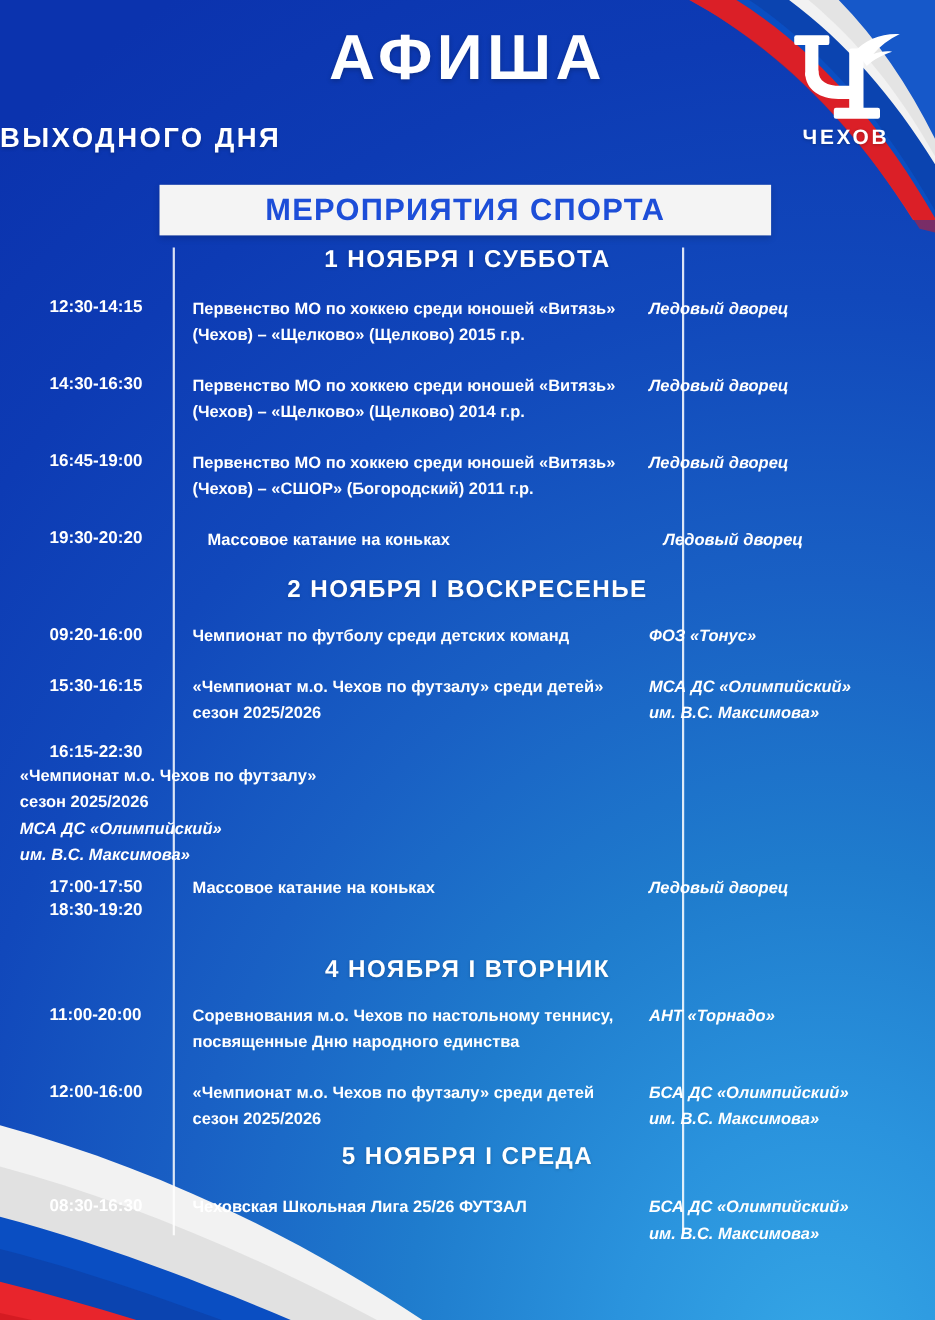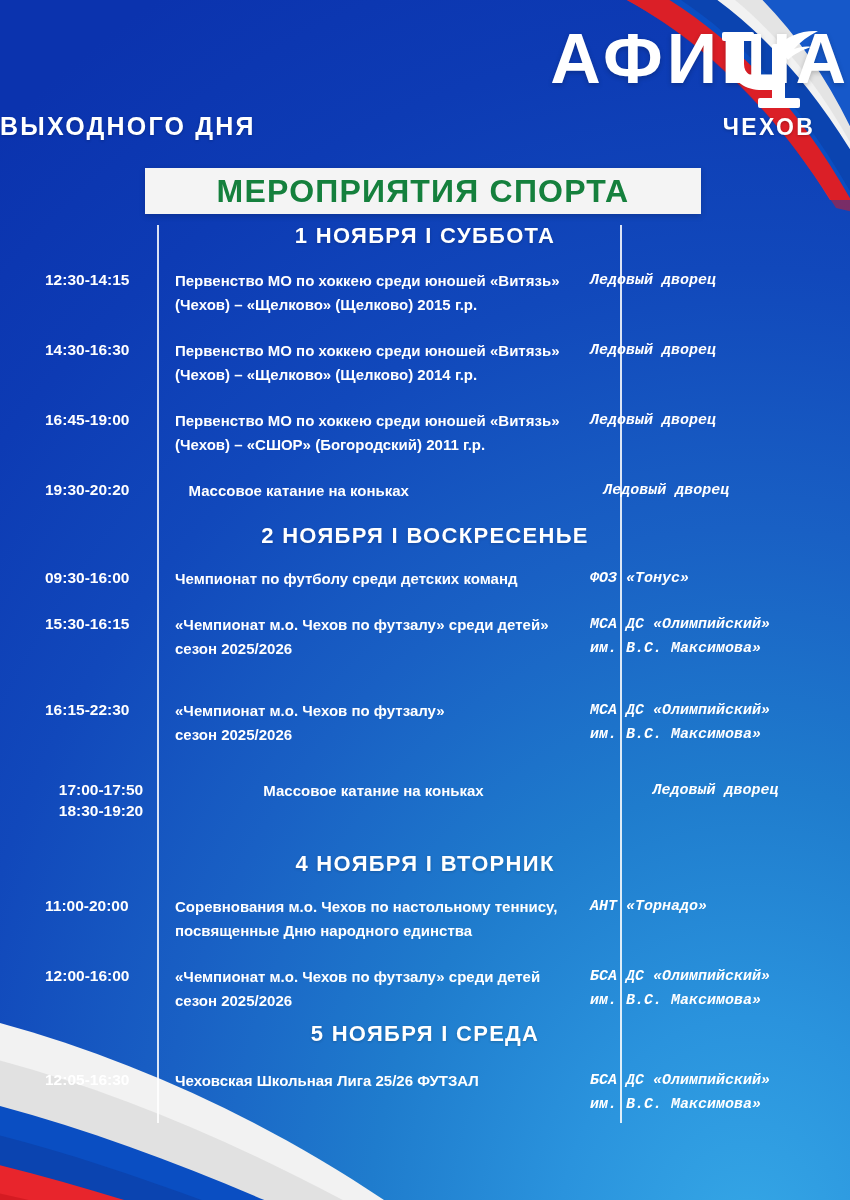--- a/index.html
+++ b/index.html
@@ -25,23 +25,23 @@
 
   
   .header {
     position:absolute; left:0; right:0; top:0;
     height:232px;
   }
 
   .title {
     position:absolute;
     left:0; right:0; top:24px;
-    text-align:right;
-    color:#ffffff;
-    font-size:70px;
+    text-align:center;
+    color:#ffffff;
+    font-size:58px;
     font-weight:bold;
     letter-spacing:4px;
     line-height:1;
     text-shadow:0 2px 5px rgba(0,0,0,.22);
   }
 
   .subtitle {
     position:absolute;
     left:0; right:0; top:114px;
     text-align:left;
@@ -55,38 +55,38 @@
 
   .section-banner {
     position:absolute;
     left:145px; top:168px;
     width:556px; height:46px;
     background:#f4f4f4;
     display:flex; align-items:center; justify-content:center;
     box-shadow:0 2px 6px rgba(0,0,0,.18);
   }
   .section-banner span {
-    color:#15803d;
-    font-size:32px;
+    color:#1d4ed8;
+    font-size:28px;
     font-weight:bold;
     letter-spacing:1.2px;
     line-height:1;
   }
 
   
   .logo {
     position:absolute;
     right:22px; top:22px;
     width:118px; height:128px;
     text-align:center;
   }
   .logo-mark { width:118px; height:96px; display:block; }
   .logo-word {
     color:#ffffff;
-    font-size:23px;
+    font-size:19px;
     font-weight:bold;
     letter-spacing:2.4px;
     line-height:1;
     margin-top:-2px;
     text-shadow:0 1px 3px rgba(0,0,0,.25);
   }
 
   
   .schedule {
     position:absolute;
@@ -140,21 +140,20 @@
 
   .cell-venue {
     width:277px;
     padding-left:18px;
     padding-right:8px;
     color:#ffffff;
     font-size:15px;
     font-weight:bold;
     font-style:italic;
     line-height:24px;
-    font-family:Liberation Mono, monospace;
   }
 
   .cell-desc div, .cell-venue div, .cell-time div { white-space:nowrap; }
 </style>
 </head>
 <body>
 
 <div class="poster">
 
   <div class="ribbons">
@@ -280,21 +279,21 @@
           <div class="cell-desc">
             <div>Массовое катание на коньках</div>
           </div>
           <div class="cell-venue">
             <div>Ледовый дворец</div>
           </div>
         </div>
         <div class="day-head" style="margin-top: 22px; margin-bottom: 20px;">2 НОЯБРЯ I ВОСКРЕСЕНЬЕ</div>
         <div class="row">
           <div class="cell-time">
-            <div>09:30-16:00</div>
+            <div>09:20-16:00</div>
           </div>
           <div class="cell-desc">
             <div>Чемпионат по футболу среди детских команд</div>
           </div>
           <div class="cell-venue">
             <div>ФОЗ «Тонус»</div>
           </div>
         </div>
         <div class="row" style="margin-top: 22px;">
           <div class="cell-time">
@@ -302,34 +301,34 @@
           </div>
           <div class="cell-desc">
             <div>«Чемпионат м.о. Чехов по футзалу» среди детей»</div>
             <div>сезон 2025/2026</div>
           </div>
           <div class="cell-venue">
             <div>МСА ДС «Олимпийский»</div>
             <div>им. В.С. Максимова»</div>
           </div>
         </div>
-        <div class="row" style="margin-top: 38px;">
+        <div class="row" style="margin-top: 12px; flex-direction: column;">
           <div class="cell-time">
             <div>16:15-22:30</div>
           </div>
           <div class="cell-desc">
             <div>«Чемпионат м.о. Чехов по футзалу»</div>
             <div>сезон 2025/2026</div>
           </div>
           <div class="cell-venue">
             <div>МСА ДС «Олимпийский»</div>
             <div>им. В.С. Максимова»</div>
           </div>
         </div>
-        <div class="row" style="margin-top: 32px; text-align: center;">
+        <div class="row" style="margin-top: 6px;">
           <div class="cell-time">
             <div>17:00-17:50</div>
             <div>18:30-19:20</div>
           </div>
           <div class="cell-desc">
             <div>Массовое катание на коньках</div>
           </div>
           <div class="cell-venue">
             <div>Ледовый дворец</div>
           </div>
@@ -356,21 +355,21 @@
             <div>сезон 2025/2026</div>
           </div>
           <div class="cell-venue">
             <div>БСА ДС «Олимпийский»</div>
             <div>им. В.С. Максимова»</div>
           </div>
         </div>
         <div class="day-head" style="margin-top: 10px; margin-bottom: 24px;">5 НОЯБРЯ I СРЕДА</div>
         <div class="row">
           <div class="cell-time">
-            <div>12:05-16:30</div>
+            <div>08:30-16:30</div>
           </div>
           <div class="cell-desc">
             <div>Чеховская Школьная Лига 25/26 ФУТЗАЛ</div>
           </div>
           <div class="cell-venue">
             <div>БСА ДС «Олимпийский»</div>
             <div>им. В.С. Максимова»</div>
           </div>
         </div>
       </div>

